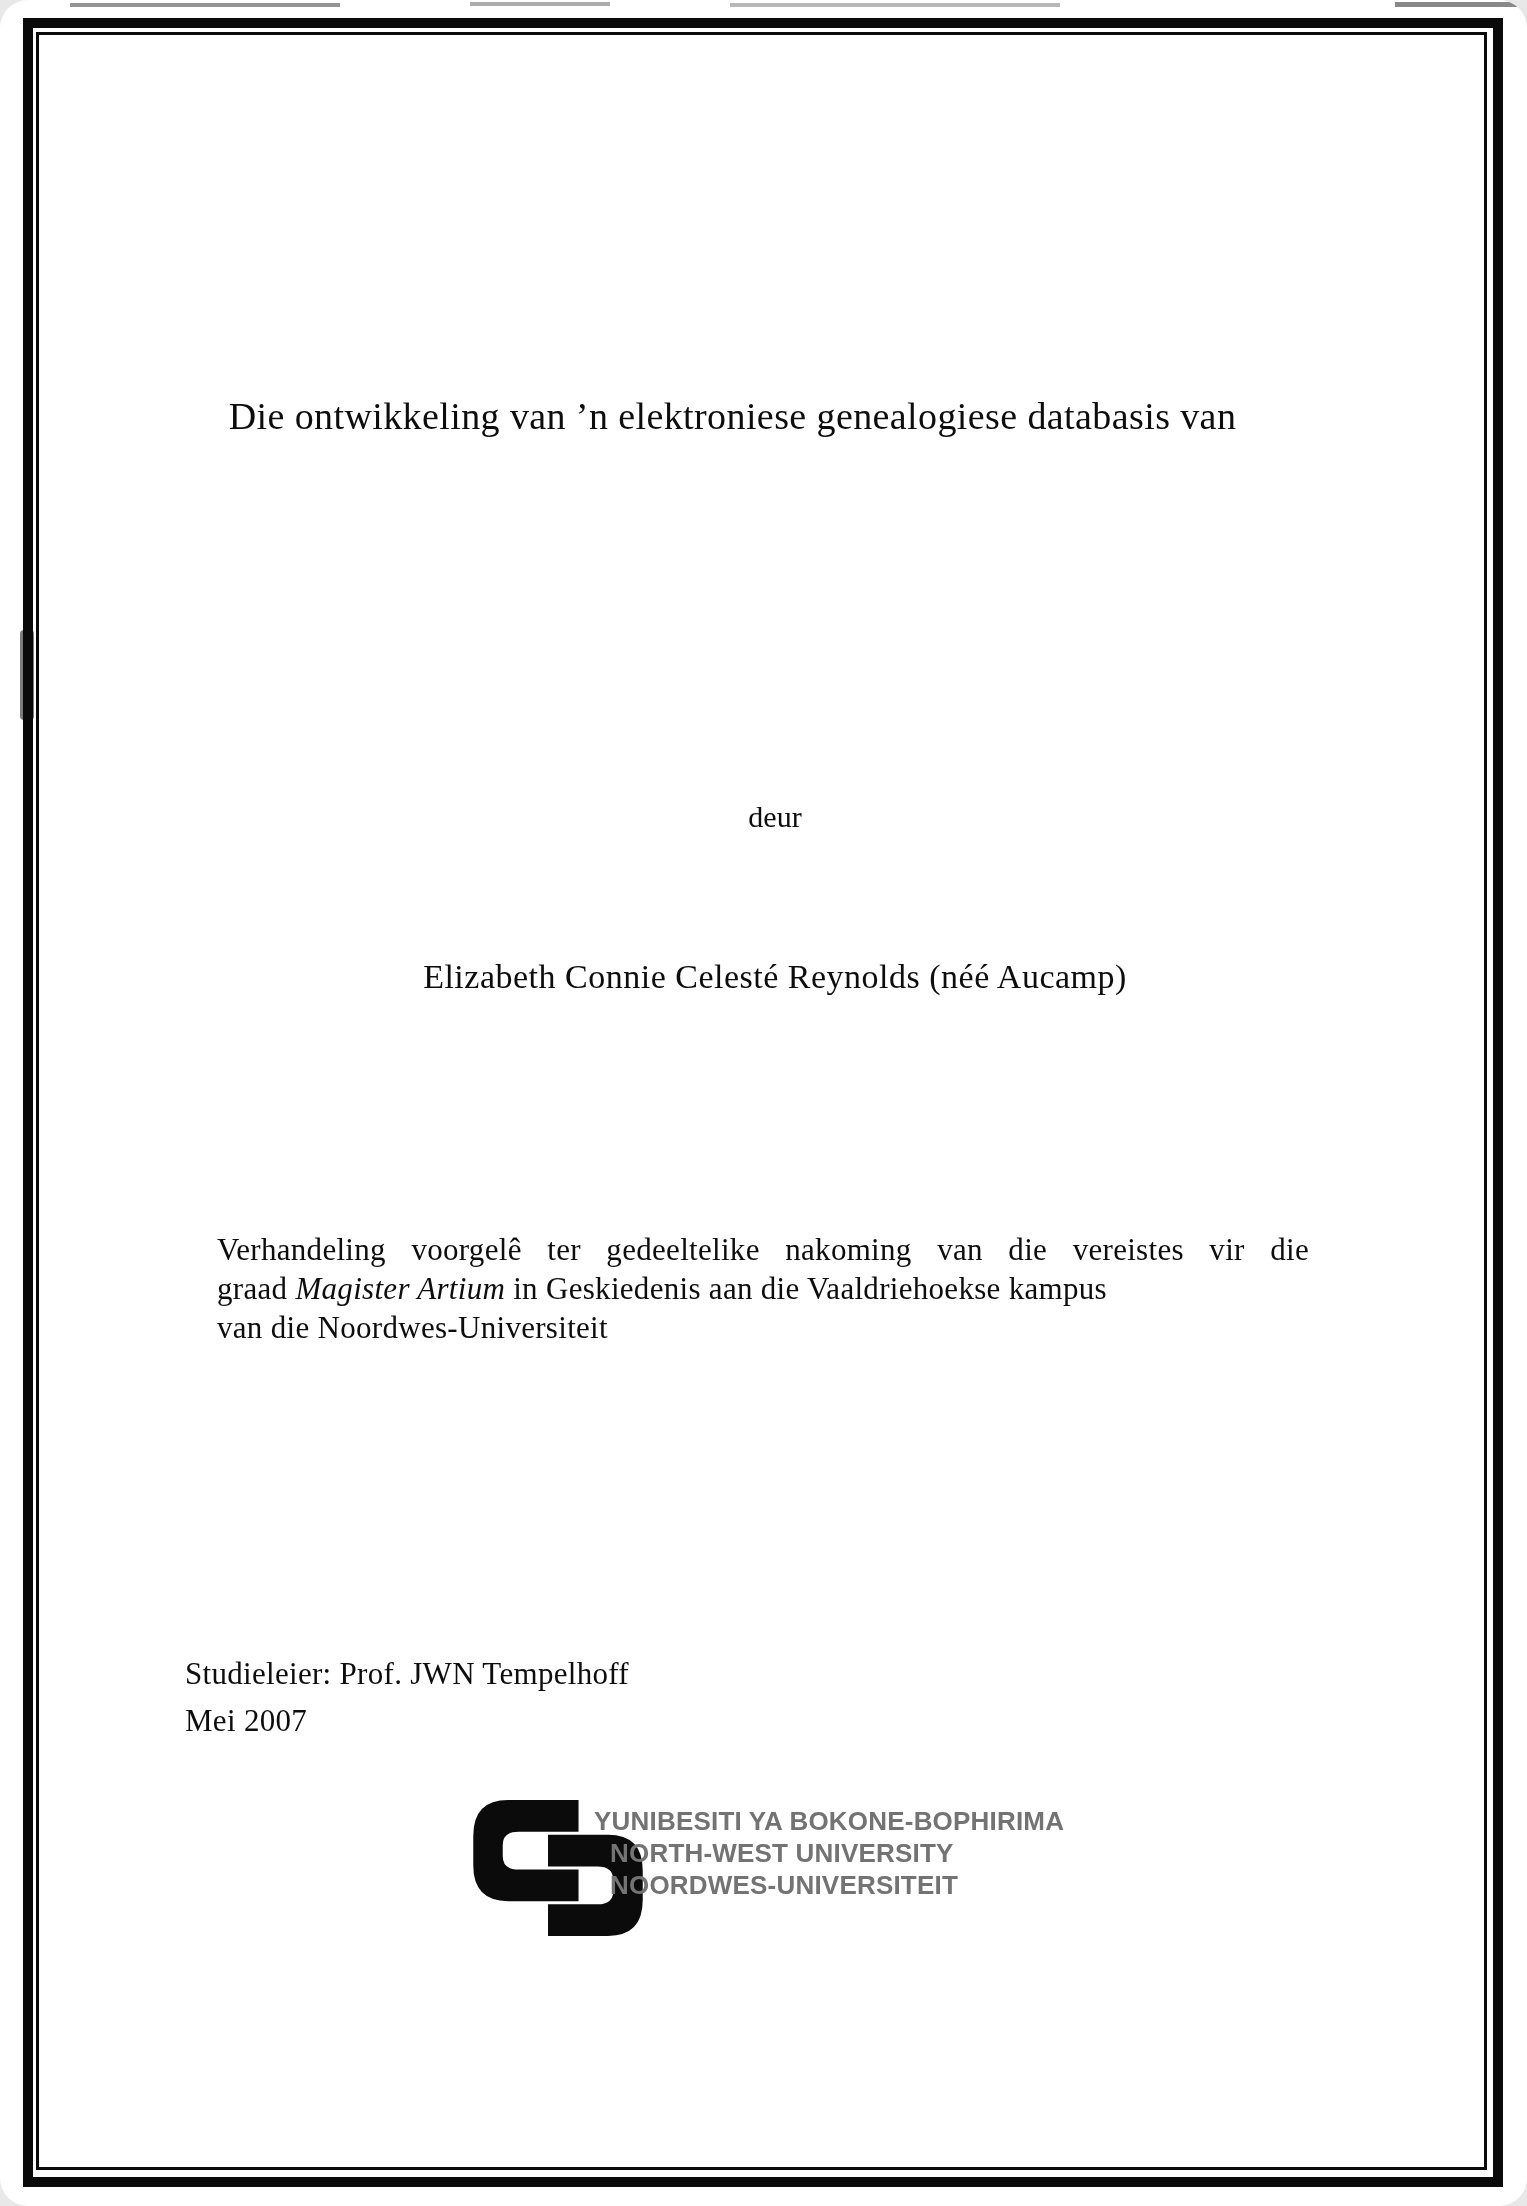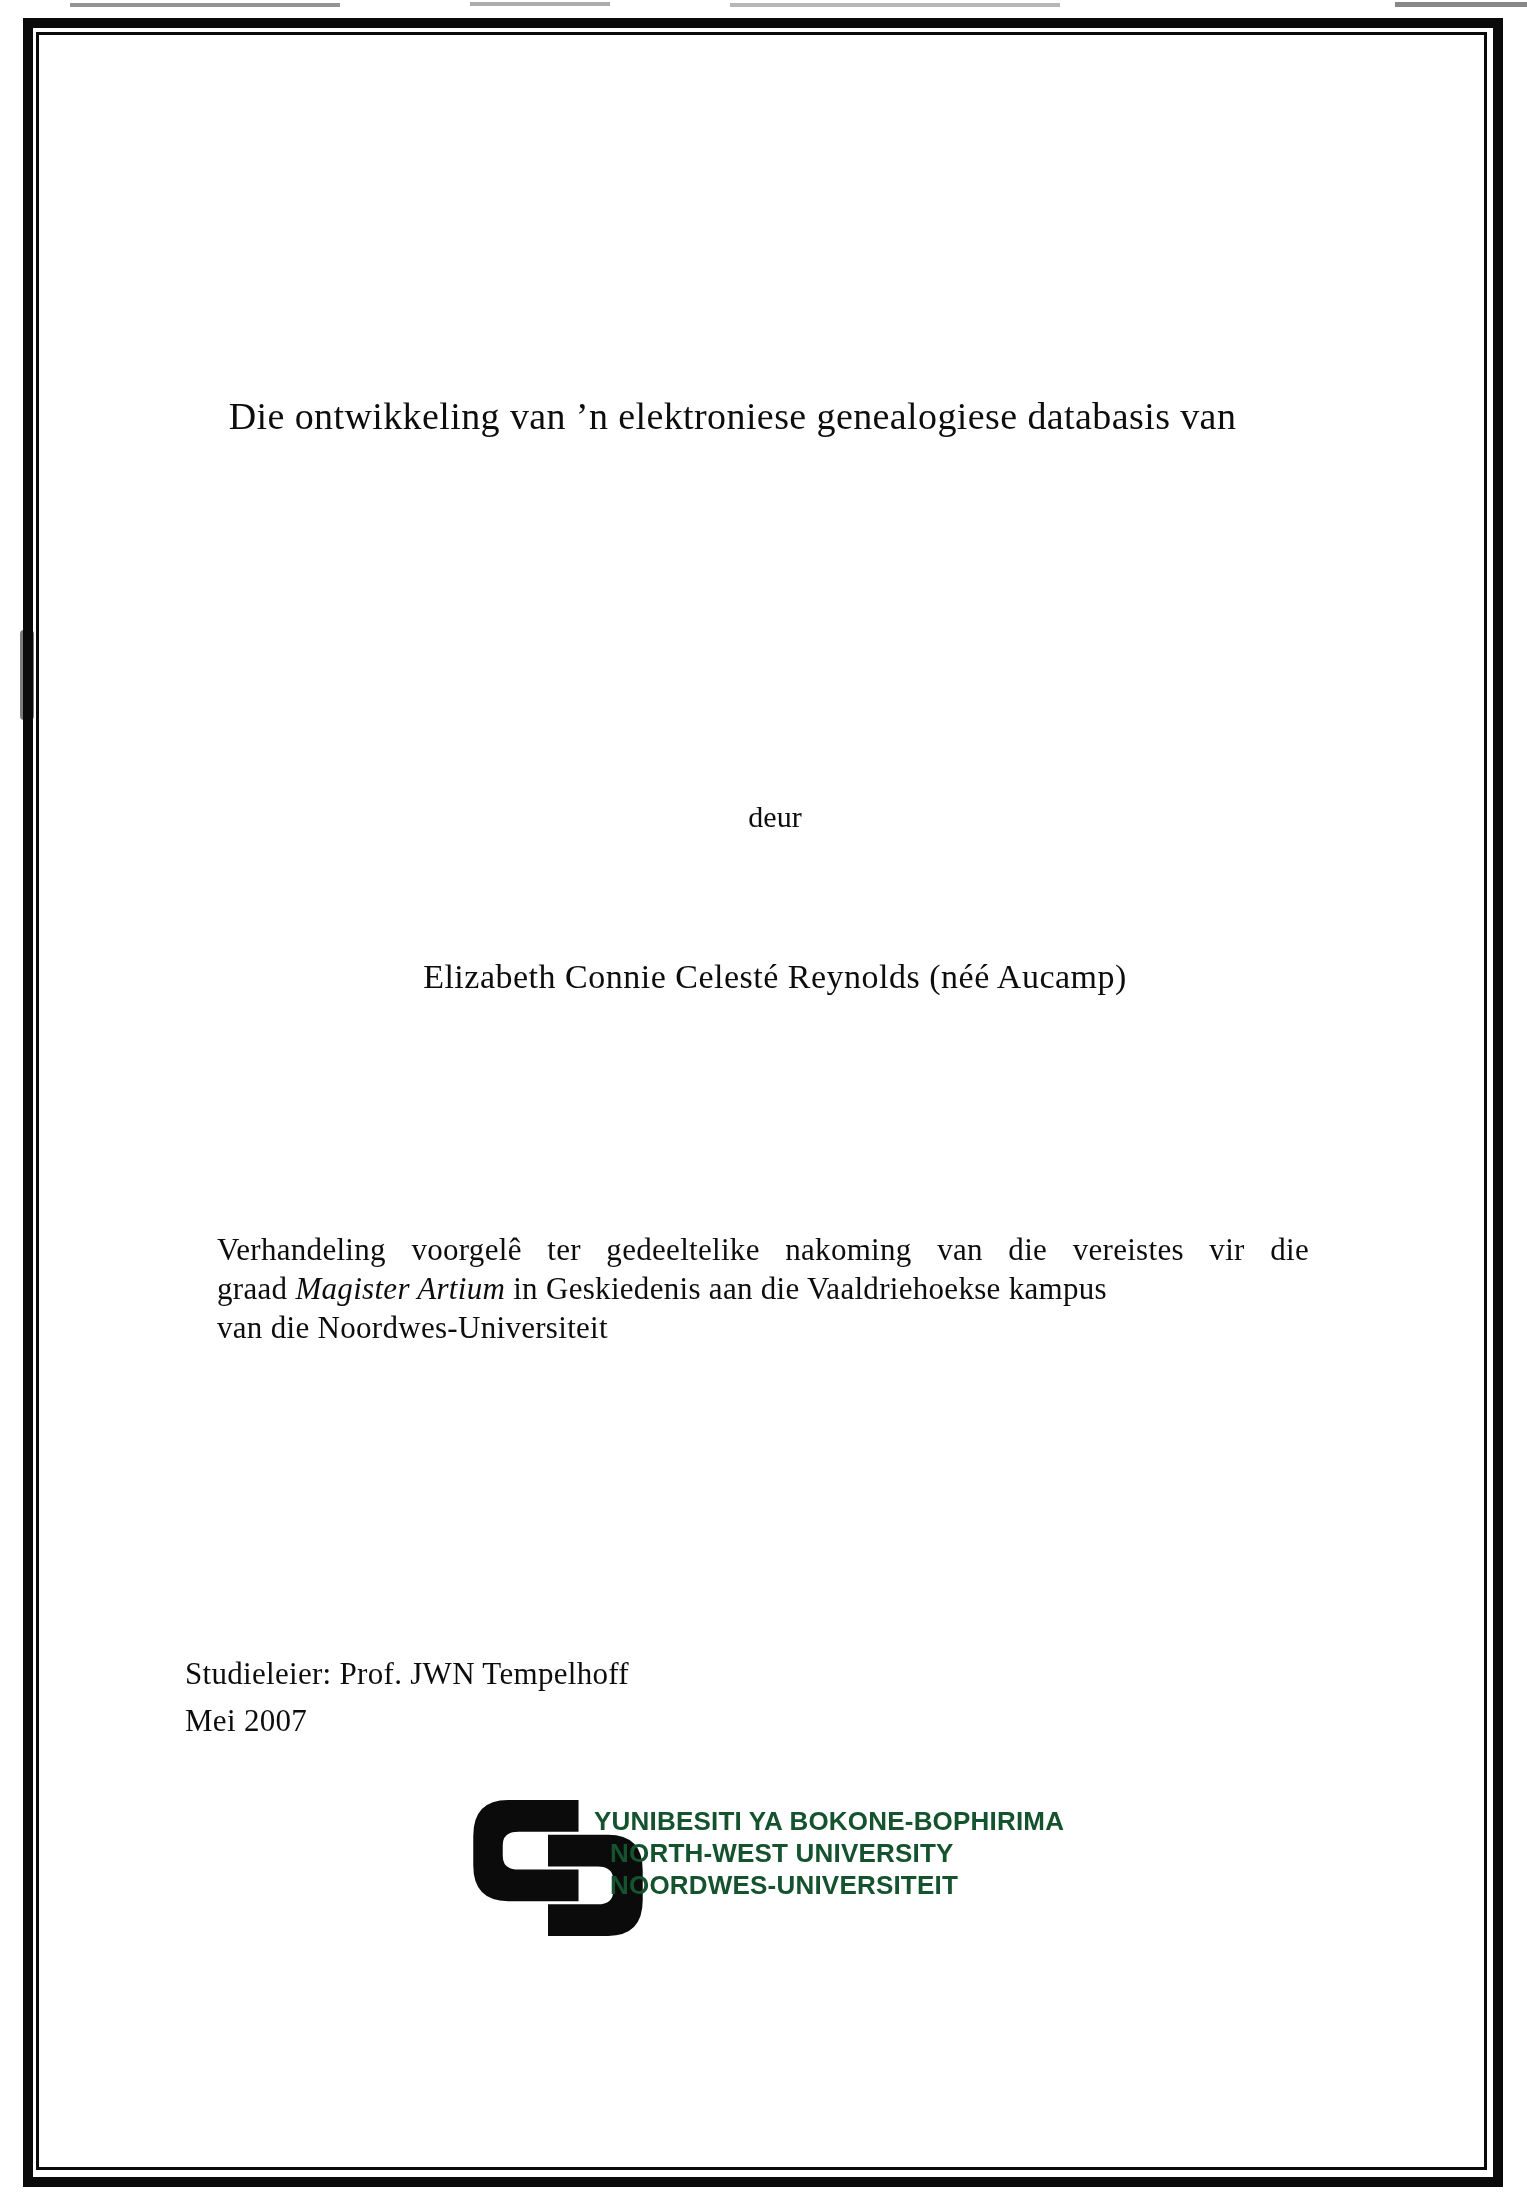--- a/index.html
+++ b/index.html
@@ -4,20 +4,21 @@
 <style>
   html, body { margin: 0; padding: 0; background: #e8e8e8; }
   .page {
     position: relative;
     width: 1527px;
     height: 2206px;
     background: #ffffff;
     font-family: "Liberation Serif", "DejaVu Serif", serif;
     color: #0d0d0d;
     overflow: hidden;
+    border-radius: 28px;
   }
   
   .scan-mark { position: absolute; background: #111; }
   .mark-a { left: 70px;  top: 3px; width: 270px; height: 4px; opacity: .45; }
   .mark-b { left: 470px; top: 2px; width: 140px; height: 4px; opacity: .35; }
   .mark-c { left: 730px; top: 3px; width: 330px; height: 4px; opacity: .3; }
   .mark-d { left: 1395px; top: 2px; width: 132px; height: 5px; opacity: .5; }
   .mark-e { left: 20px; top: 630px; width: 14px; height: 90px; opacity: .55; border-radius: 4px; }
 
   
@@ -82,21 +83,21 @@
   }
 
   .logo-block { position: absolute; left: 468px; top: 1797px; width: 620px; height: 150px; }
   .logo-icon { position: absolute; left: 0; top: 2px; }
   .logo-text {
     position: absolute; left: 126px; top: 8px;
     font-family: "Liberation Sans", "DejaVu Sans", sans-serif;
     font-weight: 700;
     font-size: 26px;
     line-height: 32px;
-    color: #14532d;
+    color: #737373;
     letter-spacing: 0.2px;
     white-space: nowrap;
   }
   .logo-line-2, .logo-line-3 { margin-left: 16px; }
 </style>
 </head>
 <body>
 
 <div class="page">
 

